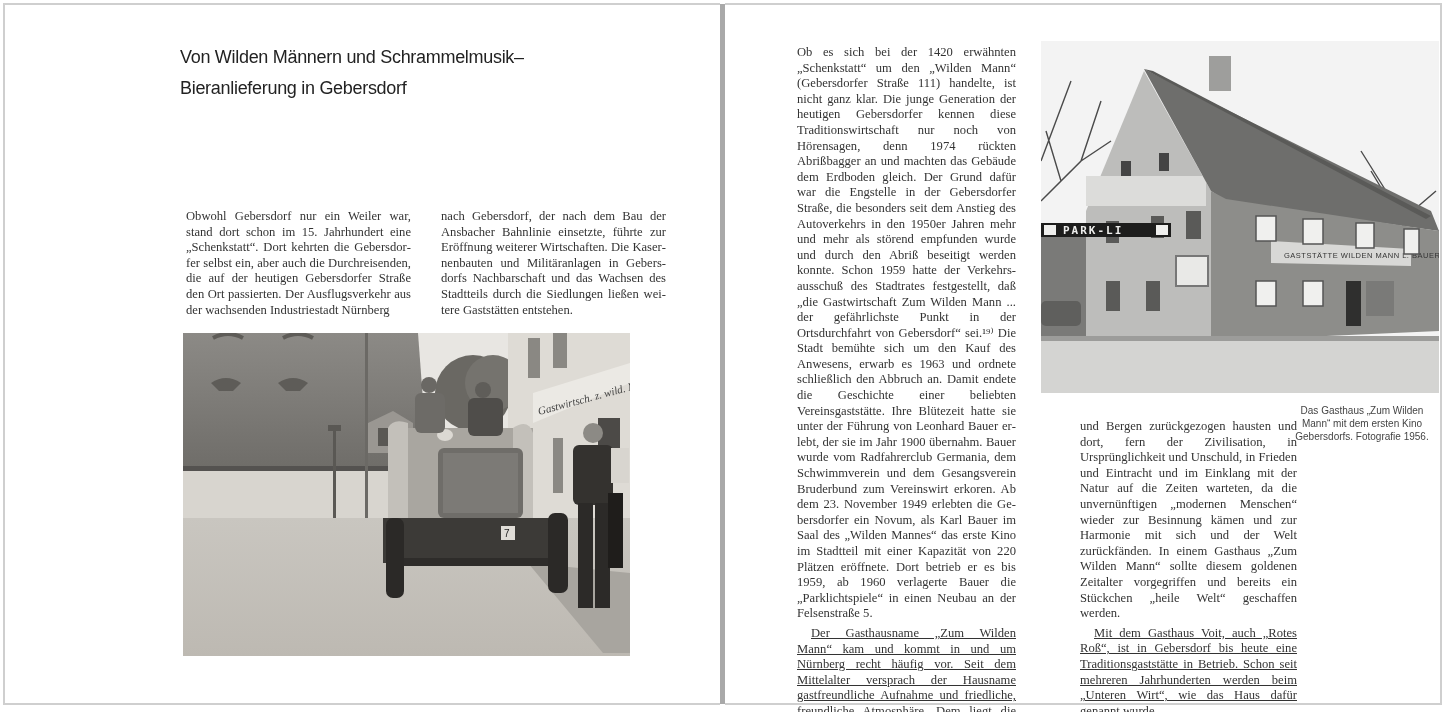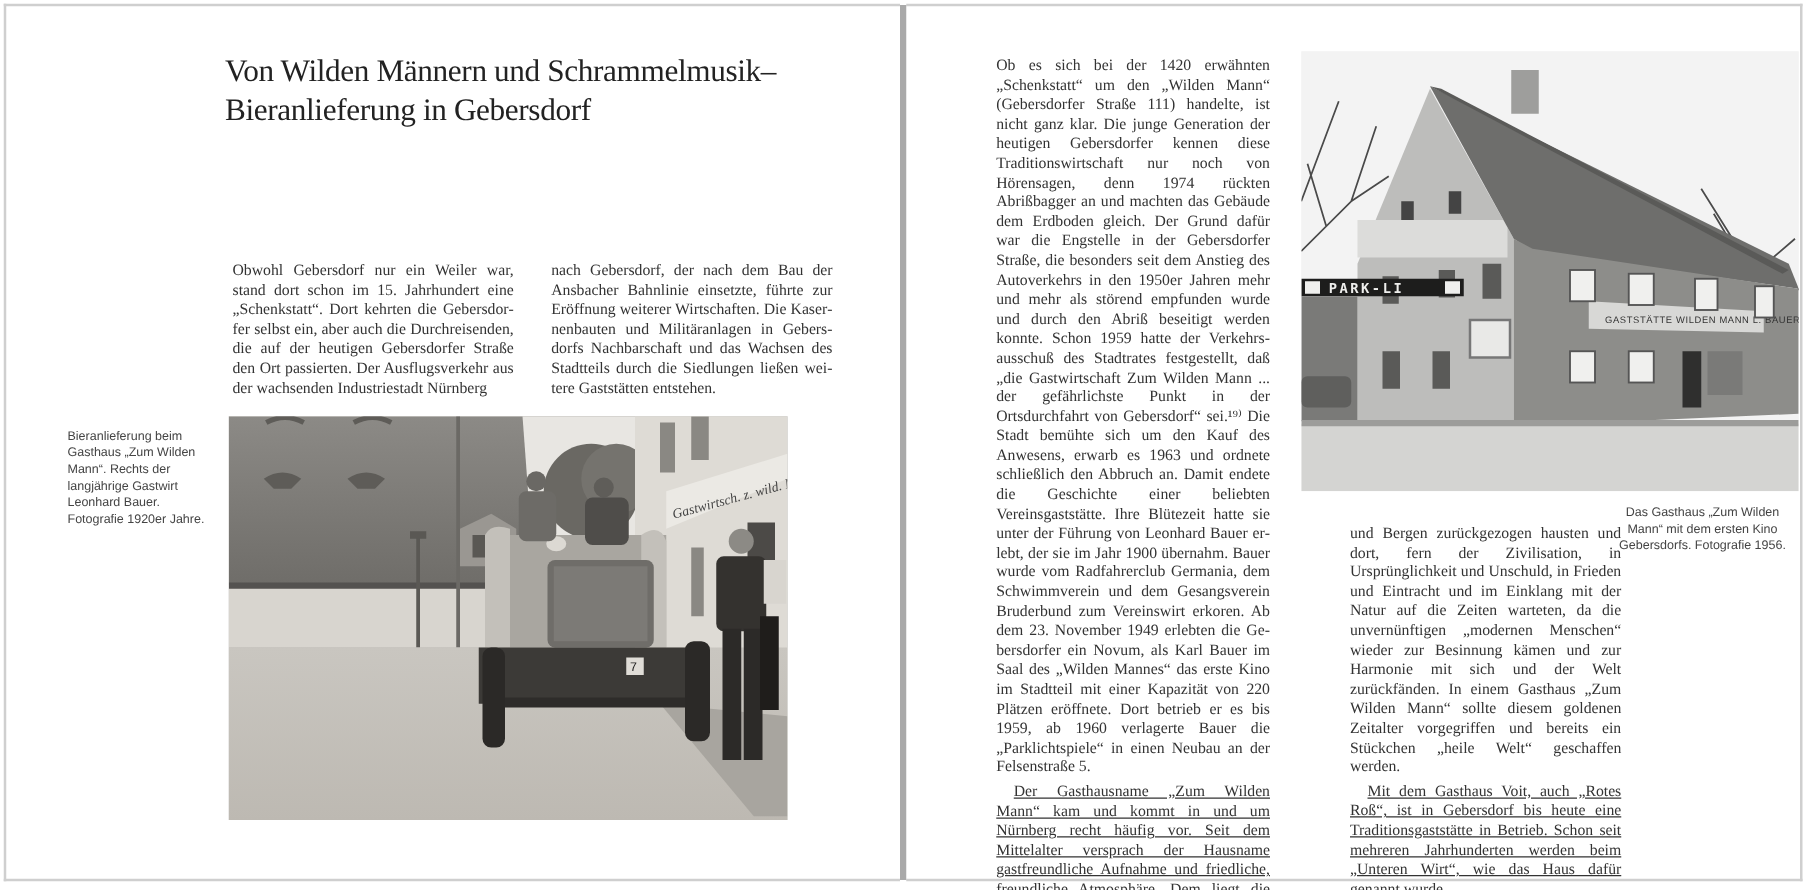--- a/index.html
+++ b/index.html
@@ -48,23 +48,23 @@
       width: 5px;
       height: 700px;
       background: #a9a9a9;
     }
 
     .title {
       position: absolute;
       left: 180px;
       top: 42px;
       width: 500px;
-      font-family: Liberation Serif, serif;
+      font-family: Liberation Sans, sans-serif;
       font-weight: normal;
-      font-size: 25px;
+      font-size: 18px;
       line-height: 31px;
       color: #222;
       letter-spacing: -0.3px;
       margin: 0;
     }
     .body-text {
       position: absolute;
       font-family: "Liberation Serif", "DejaVu Serif", serif;
       font-size: 12.6px;
       line-height: 15.6px;
@@ -123,21 +123,20 @@
   </h1>
 
   <div class="body-text col1">
     <p>Obwohl Gebersdorf nur ein Weiler war, stand dort schon im 15. Jahrhundert eine „Schenkstatt“. Dort kehrten die Gebersdor­fer selbst ein, aber auch die Durchreisenden, die auf der heutigen Gebersdorfer Straße den Ort passierten. Der Ausflugsverkehr aus der wachsenden Industriestadt Nürnberg</p>
   </div>
 
   <div class="body-text col2">
     <p>nach Gebersdorf, der nach dem Bau der Ansbacher Bahnlinie einsetzte, führte zur Eröffnung weiterer Wirtschaften. Die Kaser­nenbauten und Militäranlagen in Gebers­dorfs Nachbarschaft und das Wachsen des Stadtteils durch die Siedlungen ließen wei­tere Gaststätten entstehen.</p>
   </div>
 
-  <div class="caption caption-left">Bieranlieferung beim Gasthaus „Zum Wilden Mann“. Rechts der langjährige Gastwirt Leonhard Bauer. Fotografie 1920er Jahre.</div>
 
   <div class="photo photo-car">
     <svg width="447" height="323" viewBox="0 0 447 323">
       <defs>
         <linearGradient id="roofG" x1="0" y1="0" x2="0" y2="1">
           <stop offset="0" stop-color="#8c8a86"></stop>
           <stop offset="1" stop-color="#6f6d69"></stop>
         </linearGradient>
         <linearGradient id="groundG" x1="0" y1="0" x2="0" y2="1">
           <stop offset="0" stop-color="#c9c6c0"></stop>

